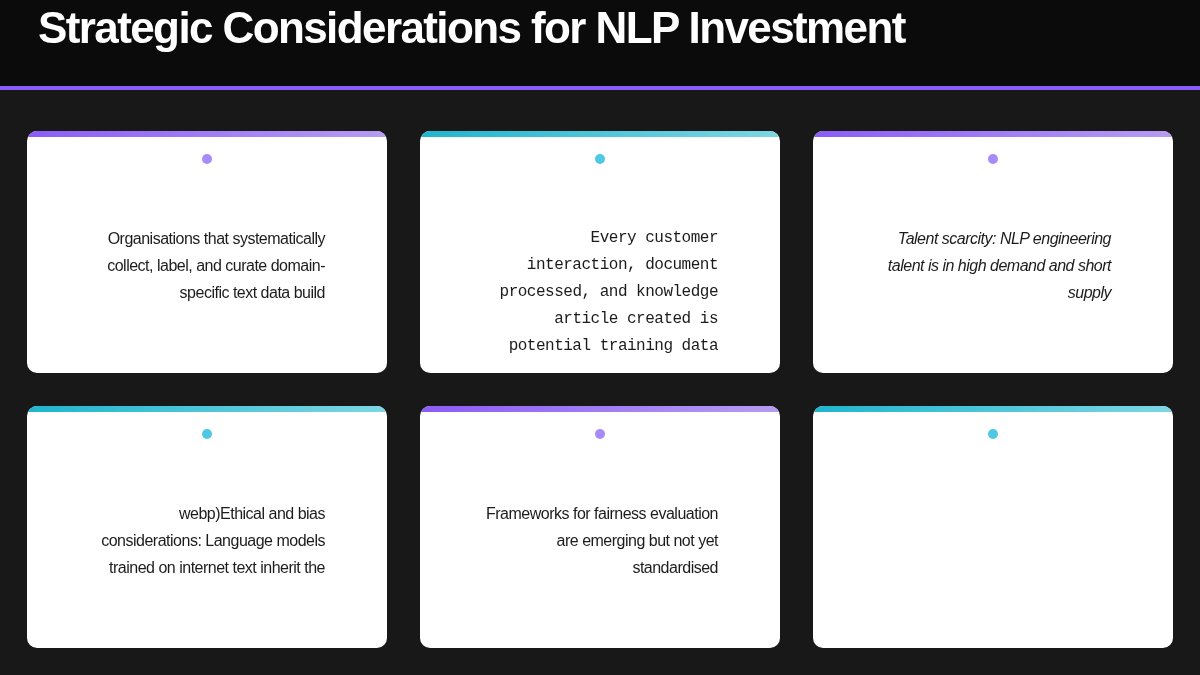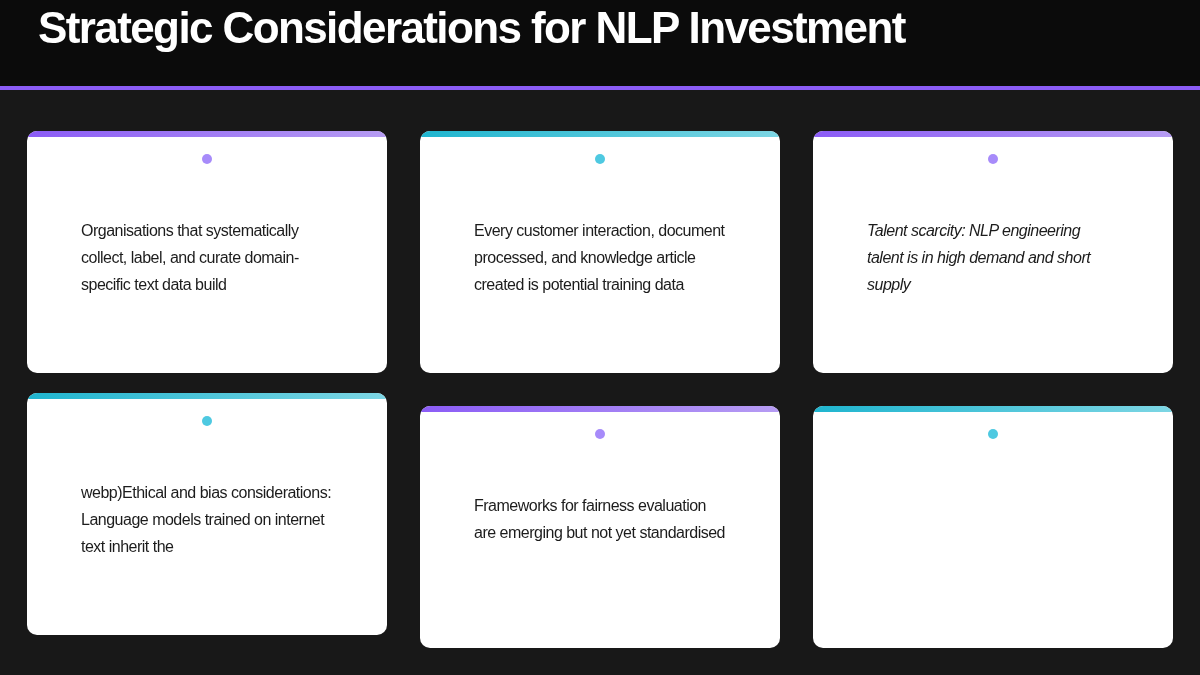--- a/index.html
+++ b/index.html
@@ -66,55 +66,55 @@
       height: 10px;
       border-radius: 50%;
     }
     .card-dot.purple { background: #a78bfa; }
     .card-dot.cyan { background: #4ec9e1; }
     .card-text {
       position: absolute;
       left: 50px;
       right: 50px;
       top: 82px;
-      margin: 4px;
-      text-align: left;
+      margin: 12px;
+      text-align: right;
       font-size: 16px;
       line-height: 27px;
       letter-spacing: -0.5px;
       color: #1c1c1c;
     }
   </style>
 </head>
 <body>
 
 <div class="header">
   <h1 class="title">Strategic Considerations for NLP Investment</h1>
 </div>
 <div class="header-rule"></div>
 
 <div class="card" style="left:27px; top:131px;">
   <div class="card-bar purple"></div>
   <div class="card-dot purple"></div>
   <p class="card-text">Organisations that systematically collect, label, and curate domain-specific text data build</p>
 </div>
 
-<div class="card" style="left:420px; top:131px;">
+<div class="card" style="left:420px; top:131px;font-family:Liberation Mono, monospace;">
   <div class="card-bar cyan"></div>
   <div class="card-dot cyan"></div>
   <p class="card-text">Every customer interaction, document processed, and knowledge article created is potential training data</p>
 </div>
 
 <div class="card" style="left:813px; top:131px;font-style:italic;">
   <div class="card-bar purple"></div>
   <div class="card-dot purple"></div>
   <p class="card-text">Talent scarcity: NLP engineering talent is in high demand and short supply</p>
 </div>
 
-<div class="card" style="left:27px; top:393px;">
+<div class="card" style="left:27px; top:406px;">
   <div class="card-bar cyan"></div>
   <div class="card-dot cyan"></div>
   <p class="card-text">webp)Ethical and bias considerations: Language models trained on internet text inherit the</p>
 </div>
 
 <div class="card" style="left:420px; top:406px;text-decoration:underline;">
   <div class="card-bar purple"></div>
   <div class="card-dot purple"></div>
   <p class="card-text">Frameworks for fairness evaluation are emerging but not yet standardised</p>
 </div>

